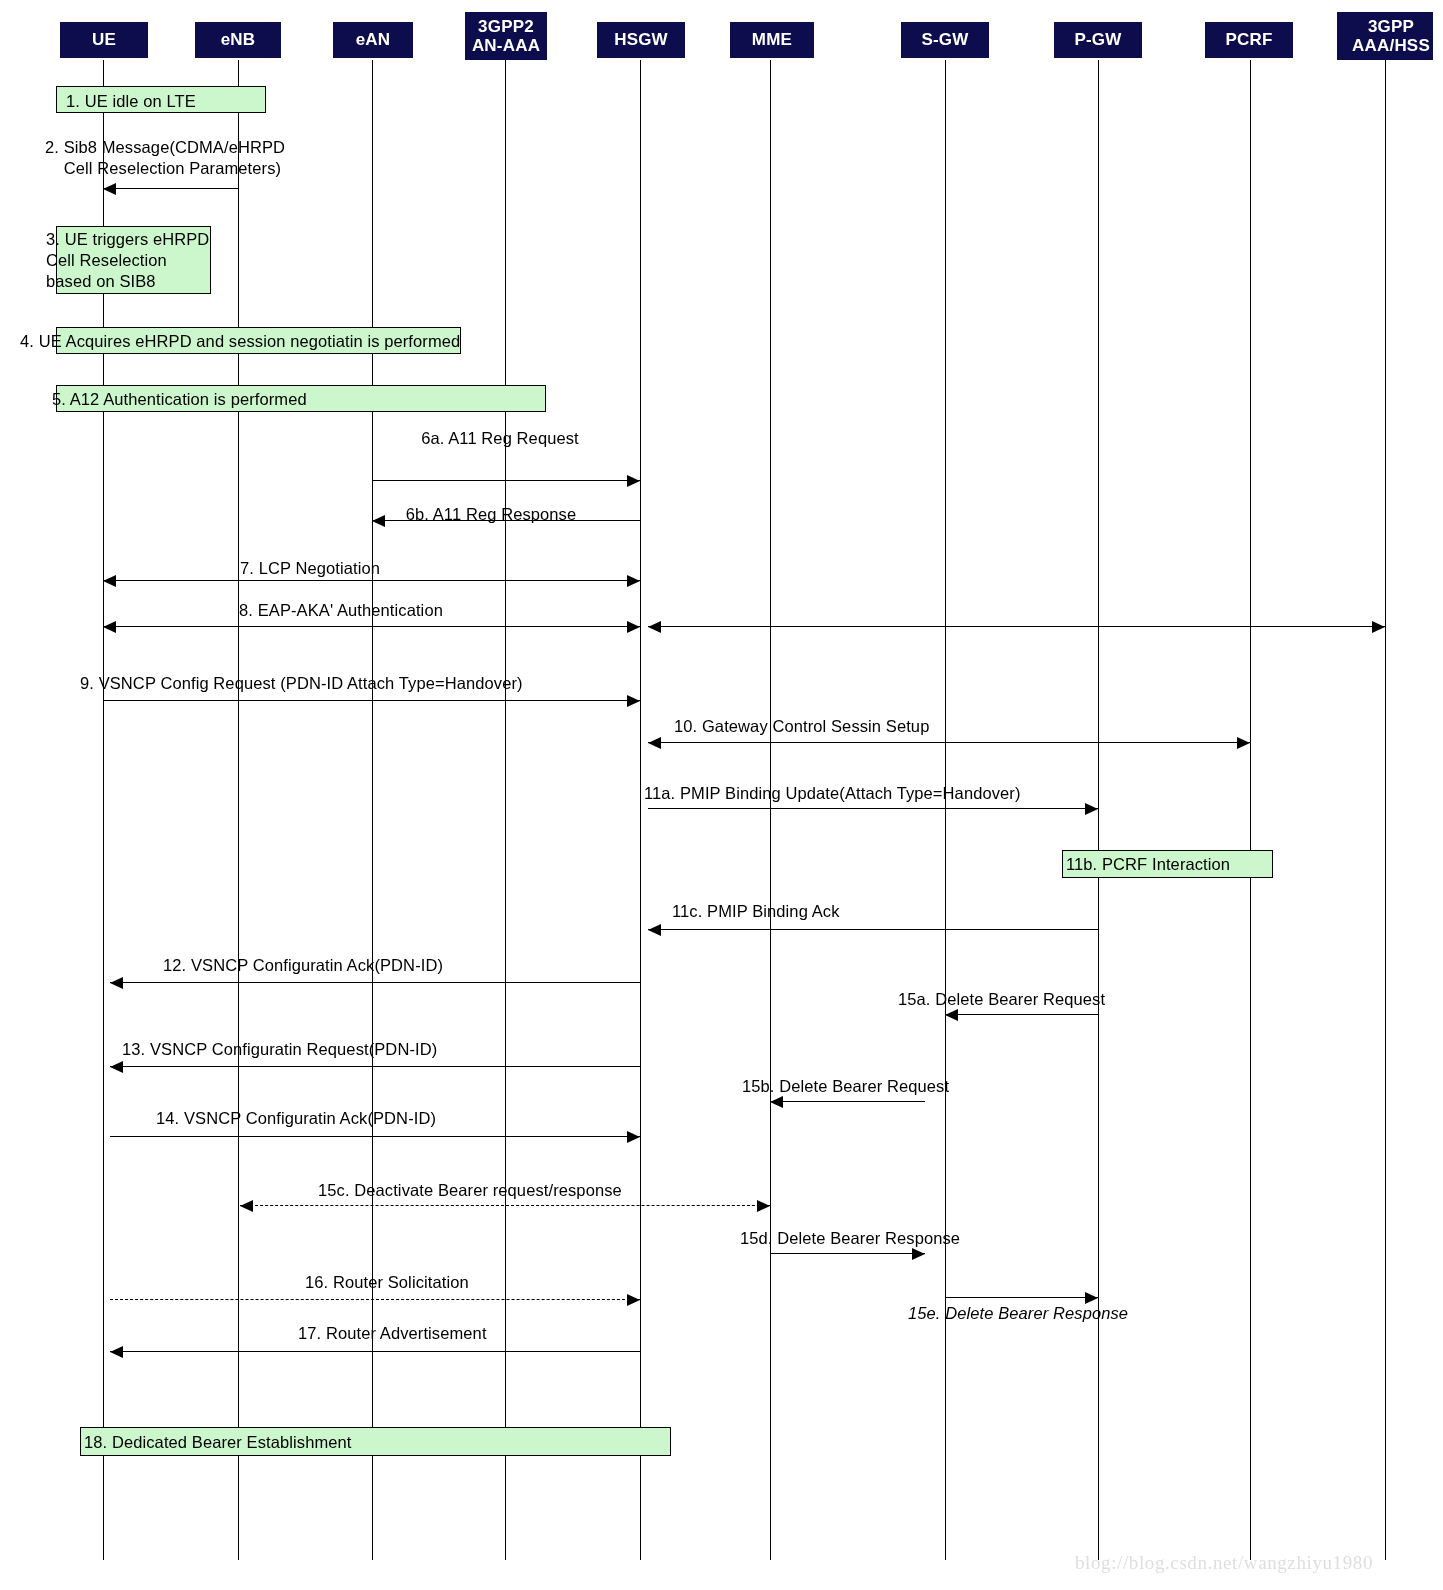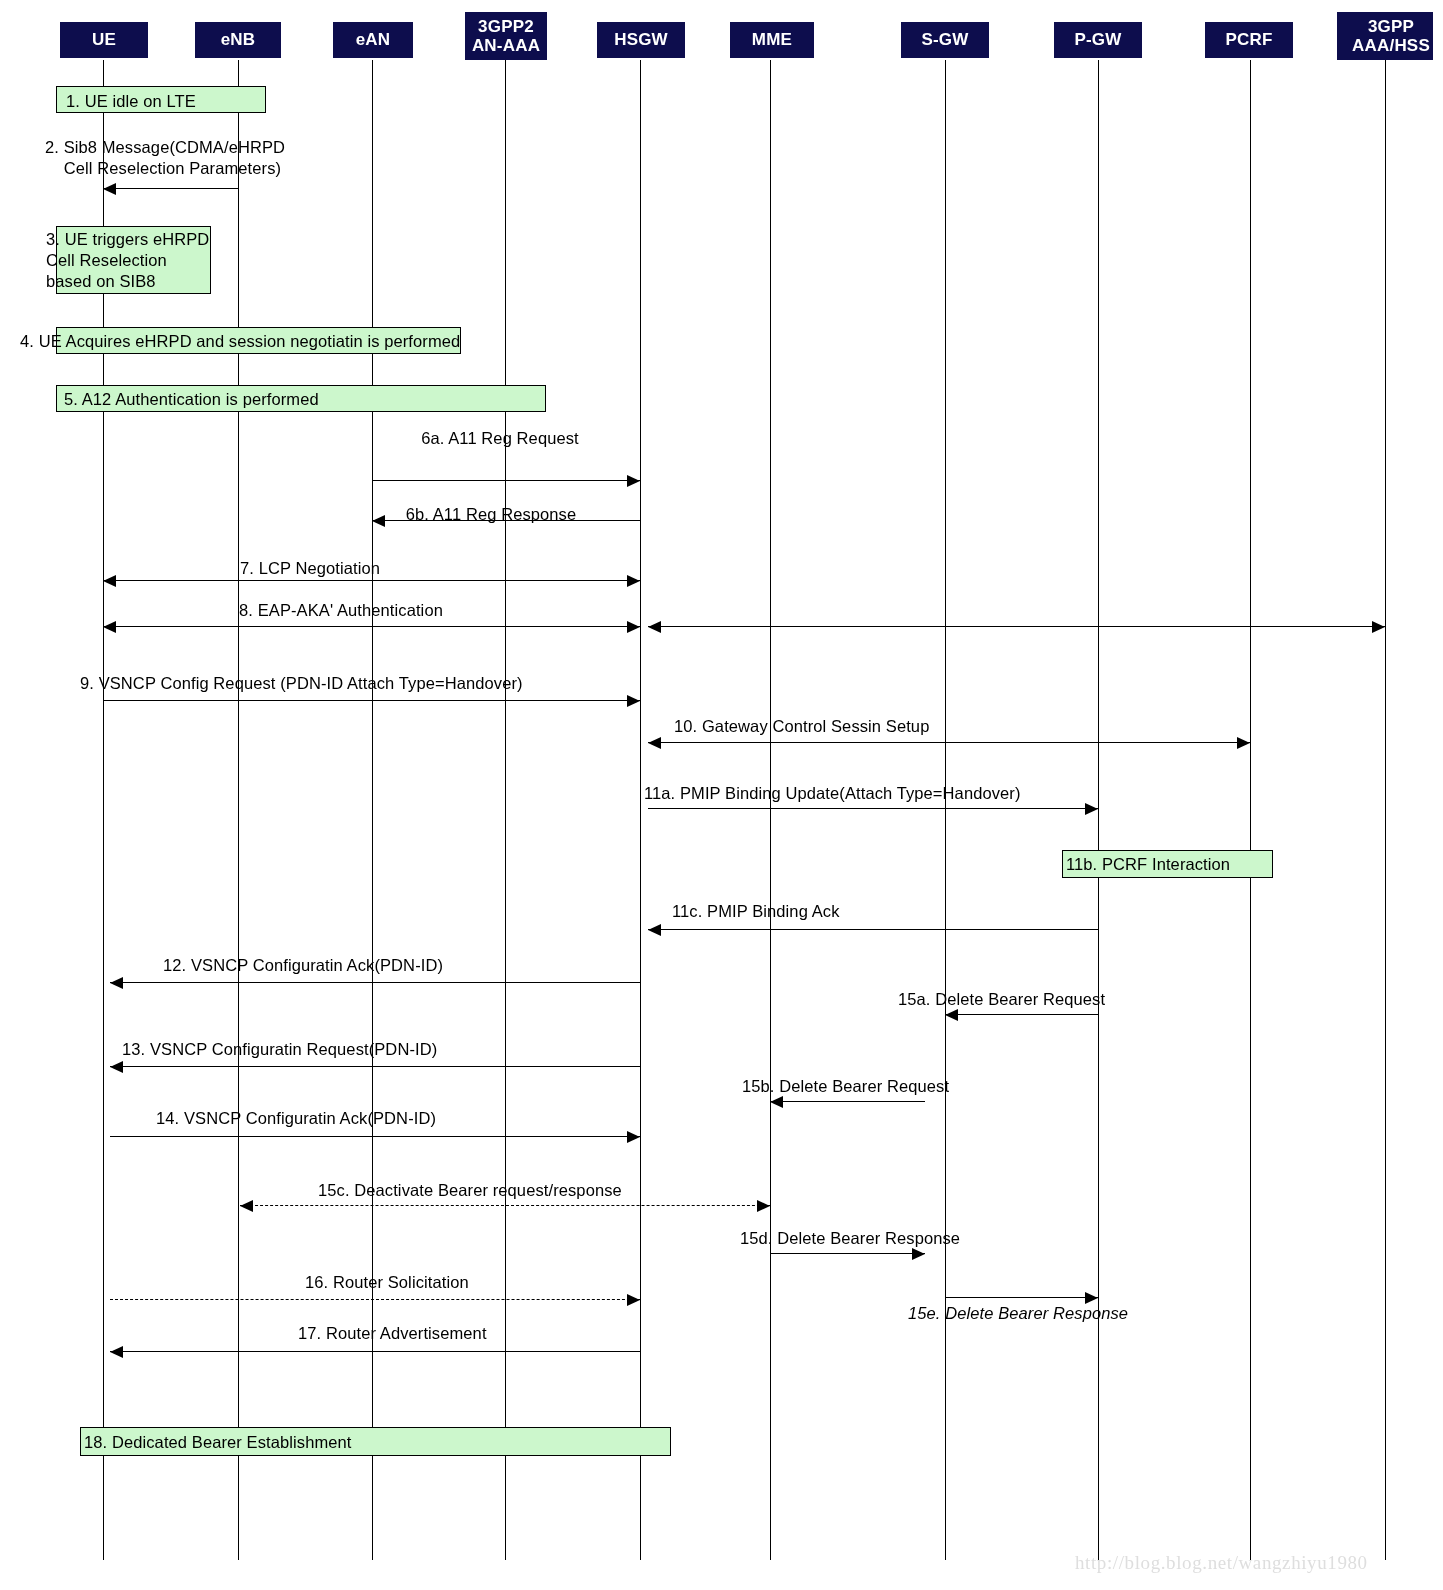--- a/index.html
+++ b/index.html
@@ -142,21 +142,21 @@
   <div id="notes-layer">
       <div class="note" style="left: 56px; top: 86px; width: 210px; height: 27px;"></div>
       <div class="note-label" style="left: 66px; top: 91px;">1. UE idle on LTE</div>
       <div class="note" style="left: 56px; top: 226px; width: 155px; height: 68px;"></div>
       <div class="note-label" style="left: 46px; top: 229px;">3. UE triggers eHRPD
 Cell Reselection
 based on SIB8</div>
       <div class="note" style="left: 56px; top: 327px; width: 405px; height: 27px;"></div>
       <div class="note-label" style="left: 20px; top: 331px;">4. UE Acquires eHRPD and session negotiatin is performed</div>
       <div class="note" style="left: 56px; top: 385px; width: 490px; height: 27px;"></div>
-      <div class="note-label" style="left: 52px; top: 389px; margin-left: 12px;">5. A12 Authentication is performed</div>
+      <div class="note-label" style="left: 52px; top: 389px;">5. A12 Authentication is performed</div>
       <div class="note" style="left: 1062px; top: 850px; width: 211px; height: 28px;"></div>
       <div class="note-label" style="left: 1066px; top: 854px;">11b. PCRF Interaction</div>
       <div class="note" style="left: 80px; top: 1427px; width: 591px; height: 29px;"></div>
       <div class="note-label" style="left: 84px; top: 1432px;">18. Dedicated Bearer Establishment</div>
     </div>
   <div id="messages-layer">
       <div class="msg-line" style="left: 103px; top: 188px; width: 135px;"></div>
       <div class="arrow-head left" style="top: 183px; left: 103px;"></div>
       <div class="msg-label" style="left: 45px; top: 137px;">2. Sib8 Message(CDMA/eHRPD
     Cell Reselection Parameters)</div>
@@ -215,14 +215,14 @@
       <div class="msg-line dashed" style="left: 110px; top: 1299px; width: 530px;"></div>
       <div class="arrow-head right" style="top: 1294px; left: 627px;"></div>
       <div class="msg-label" style="left: 305px; top: 1272px;">16. Router Solicitation</div>
       <div class="msg-line" style="left: 945px; top: 1297px; width: 153px;"></div>
       <div class="arrow-head right" style="top: 1292px; left: 1085px;"></div>
       <div class="msg-label" style="left: 908px; top: 1303px; font-style: italic;">15e. Delete Bearer Response</div>
       <div class="msg-line" style="left: 110px; top: 1351px; width: 530px;"></div>
       <div class="arrow-head left" style="top: 1346px; left: 110px;"></div>
       <div class="msg-label" style="left: 298px; top: 1323px;">17. Router Advertisement</div>
     </div>
-  <div class="watermark" style="left:1075px; top:1552px;">http://blog.blog.net/wangzhiyu1980</div>
+  <div class="watermark" style="left:1075px; top:1552px;">blog://blog.csdn.net/wangzhiyu1980</div>
 </div>
 
 </body></html>

